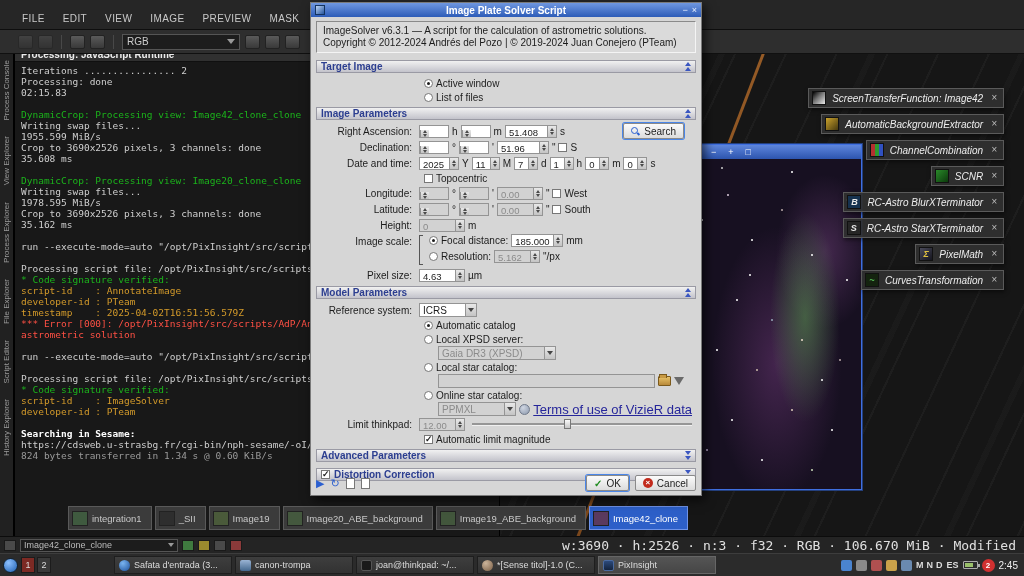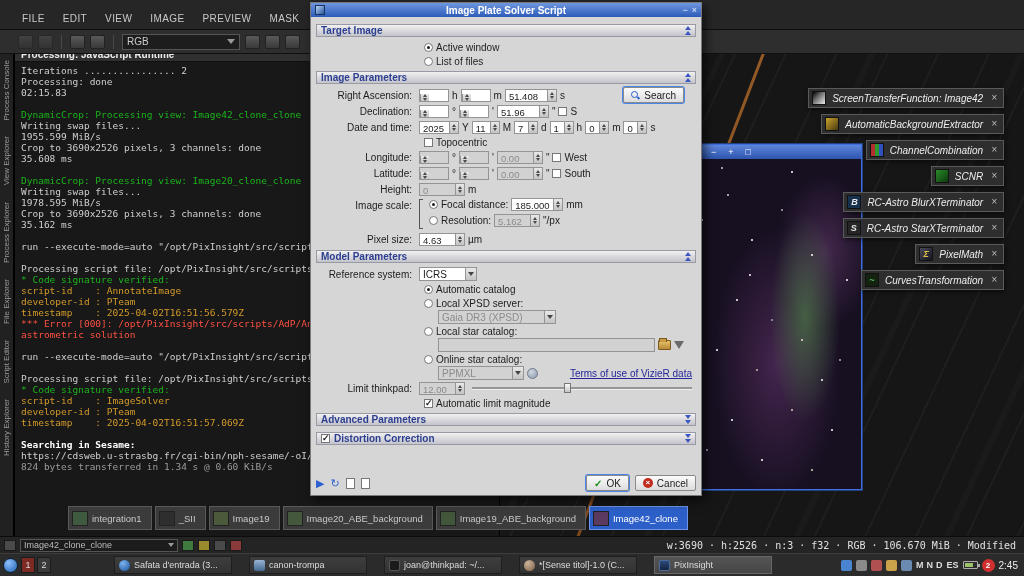--- a/index.html
+++ b/index.html
@@ -131,21 +131,21 @@
   .select .sv { padding:0 3px; white-space:nowrap; overflow:hidden; }
   .select .sarr { margin-left:auto; width:11px; align-self:stretch; background:linear-gradient(#e8e8e8,#c4c4c4);
     border-left:1px solid #949494; display:flex; align-items:center; justify-content:center; }
   .select .sarr::after { content:""; width:0; height:0; border-left:3px solid transparent; border-right:3px solid transparent; border-top:4px solid #444; }
   .select.dis { background:#d2d2d2; color:#8b8b8b; }
   .field { height:14px; flex:1; border:1px solid #949494; background:#d2d2d2; }
   .folder-icon { width:13px; height:10px; flex:none; background:linear-gradient(#e8c268,#b8893a); border:1px solid #7c5a1c; border-radius:1px; position:relative; }
   .folder-icon::before { content:""; position:absolute; left:0; top:-3px; width:6px; height:3px; background:#c89a44; border:1px solid #7c5a1c; border-bottom:none; }
   .dl-icon { width:0; height:0; flex:none; border-left:5px solid transparent; border-right:5px solid transparent; border-top:8px solid #6a6a6a; }
   .globe-icon { width:11px; height:11px; flex:none; border-radius:50%; border:1px solid #70798a; background:radial-gradient(circle at 35% 30%, #cfd6e2, #8d99ad); }
-  .link { margin-left:auto; color:#26269a; text-decoration:underline; font-size:10px; white-space:nowrap; }
+  .link { margin-left:auto; color:#26269a; text-decoration:underline; font-size:13px; white-space:nowrap; }
   .slider { flex:1; height:12px; position:relative; margin:0 4px; }
   .slider .track { position:absolute; left:0; right:0; top:5px; height:2px; background:#969696; box-shadow:0 1px 0 #f0f0f0; }
   .slider .handle { position:absolute; left:42%; top:1px; width:7px; height:10px; background:linear-gradient(#fafafa,#c6c6c6); border:1px solid #777; }
   .bracket { width:4px; align-self:stretch; border:1px solid #555; border-right:none; margin:2px 3px 2px 0; }
   .scale-col { display:flex; flex-direction:column; gap:2px; }
   .dlg-footer { position:absolute; left:5px; right:5px; bottom:4px; display:flex; align-items:center; gap:6px; }
   .ficon-tri { color:#2a5fd0; font-size:11px; line-height:11px; }
   .ficon-reset { color:#2a5fd0; font-size:11px; line-height:11px; }
   .doc-icon { width:9px; height:11px; background:#fff; border:1px solid #777; }
   .ok-check { color:#1e8a1e; font-weight:bold; }
@@ -158,21 +158,21 @@
     background:#3b3b3b; border:1px solid #595959; color:#c8c8c8; font-size:9.5px; white-space:nowrap; }
   .ftab.k-active { background:#2d5fc8; border-color:#6f93e8; color:#fff; }
   .thumb { width:16px; height:15px; border:1px solid #222; background:#444; }
   
   .statusbar { position:absolute; left:0; top:536px; width:1024px; height:17px; z-index:6;
     background:#242424; border-top:1px solid #0c0c0c; display:flex; align-items:center; gap:4px; padding:0 8px 0 4px; }
   .sico { width:12px; height:11px; border:1px solid #1a1a1a; background:#4a4a4a; }
   .sico.g{background:#3f7a3f;} .sico.y{background:#9a8a2e;} .sico.r{background:#8a3a3a;}
   .ssel { width:158px; height:13px; background:#1c1c1c; border:1px solid #555; display:flex; align-items:center; padding:0 3px; color:#bbb; font-size:9px; }
   .ssel-arr { margin-left:auto; width:0; height:0; border-left:3px solid transparent; border-right:3px solid transparent; border-top:4px solid #999; }
-  .sinfo { margin-left:auto; font-family:"DejaVu Sans Mono", monospace; font-size:10px; color:#e0e0e0; white-space:nowrap;padding-left:33px; }
+  .sinfo { margin-left:auto; font-family:"DejaVu Sans Mono", monospace; font-size:13px; color:#e0e0e0; white-space:nowrap;padding-left:33px; }
   
   .taskbar { position:absolute; left:0; top:553px; width:1024px; height:23px; z-index:7;
     background:#2b2b2b; border-top:1px solid #3d3d3d; display:flex; align-items:center; gap:3px; padding:0 6px 0 3px; }
   .whisker { width:15px; height:15px; border-radius:50%; background:radial-gradient(circle at 35% 30%, #8cc0ff, #1f5fb0); border:1px solid #123; }
   .ws { width:14px; height:16px; background:#3a3a3a; border:1px solid #1c1c1c; color:#ddd; font-size:9px;
     display:flex; align-items:center; justify-content:center; }
   .ws.k-active { background:#7c2a24; }
   .twin { width:118px; height:18px; background:linear-gradient(#3e3e3e,#323232); border:1px solid #1e1e1e;
     display:flex; align-items:center; gap:4px; padding:0 4px; color:#dcdcdc; font-size:9px; overflow:hidden; white-space:nowrap; }
   .twin.k-active { background:linear-gradient(#555,#464646); border-color:#666; }
@@ -344,41 +344,44 @@
         <div class="cline k-orange">timestamp    : 2025-04-02T16:51:56.579Z</div>
         <div class="cline k-red">*** Error [000]: /opt/PixInsight/src/scripts/AdP/Annotate</div>
         <div class="cline k-red">astrometric solution</div>
         <div class="cline k-plain"></div>
         <div class="cline k-plain">run --execute-mode=auto "/opt/PixInsight/src/scripts/AdP/</div>
         <div class="cline k-plain"></div>
         <div class="cline k-plain">Processing script file: /opt/PixInsight/src/scripts/AdP/I</div>
         <div class="cline k-green">* Code signature verified:</div>
         <div class="cline k-orange">script-id    : ImageSolver</div>
         <div class="cline k-orange">developer-id : PTeam</div>
-        <div class="cline k-orange">timestamp    : 2025-04-02T16:51:57.069Z</div>
         <div class="cline k-plain"></div>
         <div class="cline k-bold">Searching in Sesame:</div>
         <div class="cline k-plain">https://cdsweb.u-strasbg.fr/cgi-bin/nph-sesame/-oI/A?IC13</div>
         <div class="cline k-gray">824 bytes transferred in 1.34 s @ 0.60 KiB/s</div>
       </div>
     <div class="console-progress">
       <span>Running</span>
     </div>
   </div>
 
   <div class="dialog">
     <div class="dlg-title">
       <span class="dlg-appicon"></span>
       <span class="dlg-title-text">Image Plate Solver Script</span>
       <span class="dlg-tbtns">
         <span class="dlg-tbtn">−</span>
         <span class="dlg-tbtn">×</span>
       </span>
     </div>
     <div class="dlg-body">
+      <div class="about">
+        <div>ImageSolver v6.3.1 — A script for the calculation of astrometric solutions.</div>
+        <div>Copyright © 2012-2024 Andrés del Pozo | © 2019-2024 Juan Conejero (PTeam)</div>
+      </div>
 
       <div class="secbar">
         <span>Target Image</span>
         <span class="chev">
             <i class="tri up"></i>
             <i class="tri up"></i>
           </span>
       </div>
       <div class="row sub">
           <span class="radio sel ind"></span>
@@ -779,21 +782,21 @@
     <span class="sinfo">w:3690 · h:2526 · n:3 · f32 · RGB · 106.670 MiB · Modified</span>
   </div>
 
   <div class="taskbar">
     <span class="whisker"></span>
     <span style="display:flex;gap:2px">
 
     <span class="ws k-active">1</span>
         <span class="ws k-normal">2</span>
       </span>
-    <span style="display:flex;gap:17px;margin-left:60px">
+    <span style="display:flex;gap:3px;margin-left:60px">
 
         <span class="twin k-normal">
           <span class="wic k-mail"></span>
           <span>Safata d'entrada (3...</span>
         </span>
 
         <span class="twin k-normal">
           <span class="wic k-files"></span>
           <span>canon-trompa</span>
         </span>

